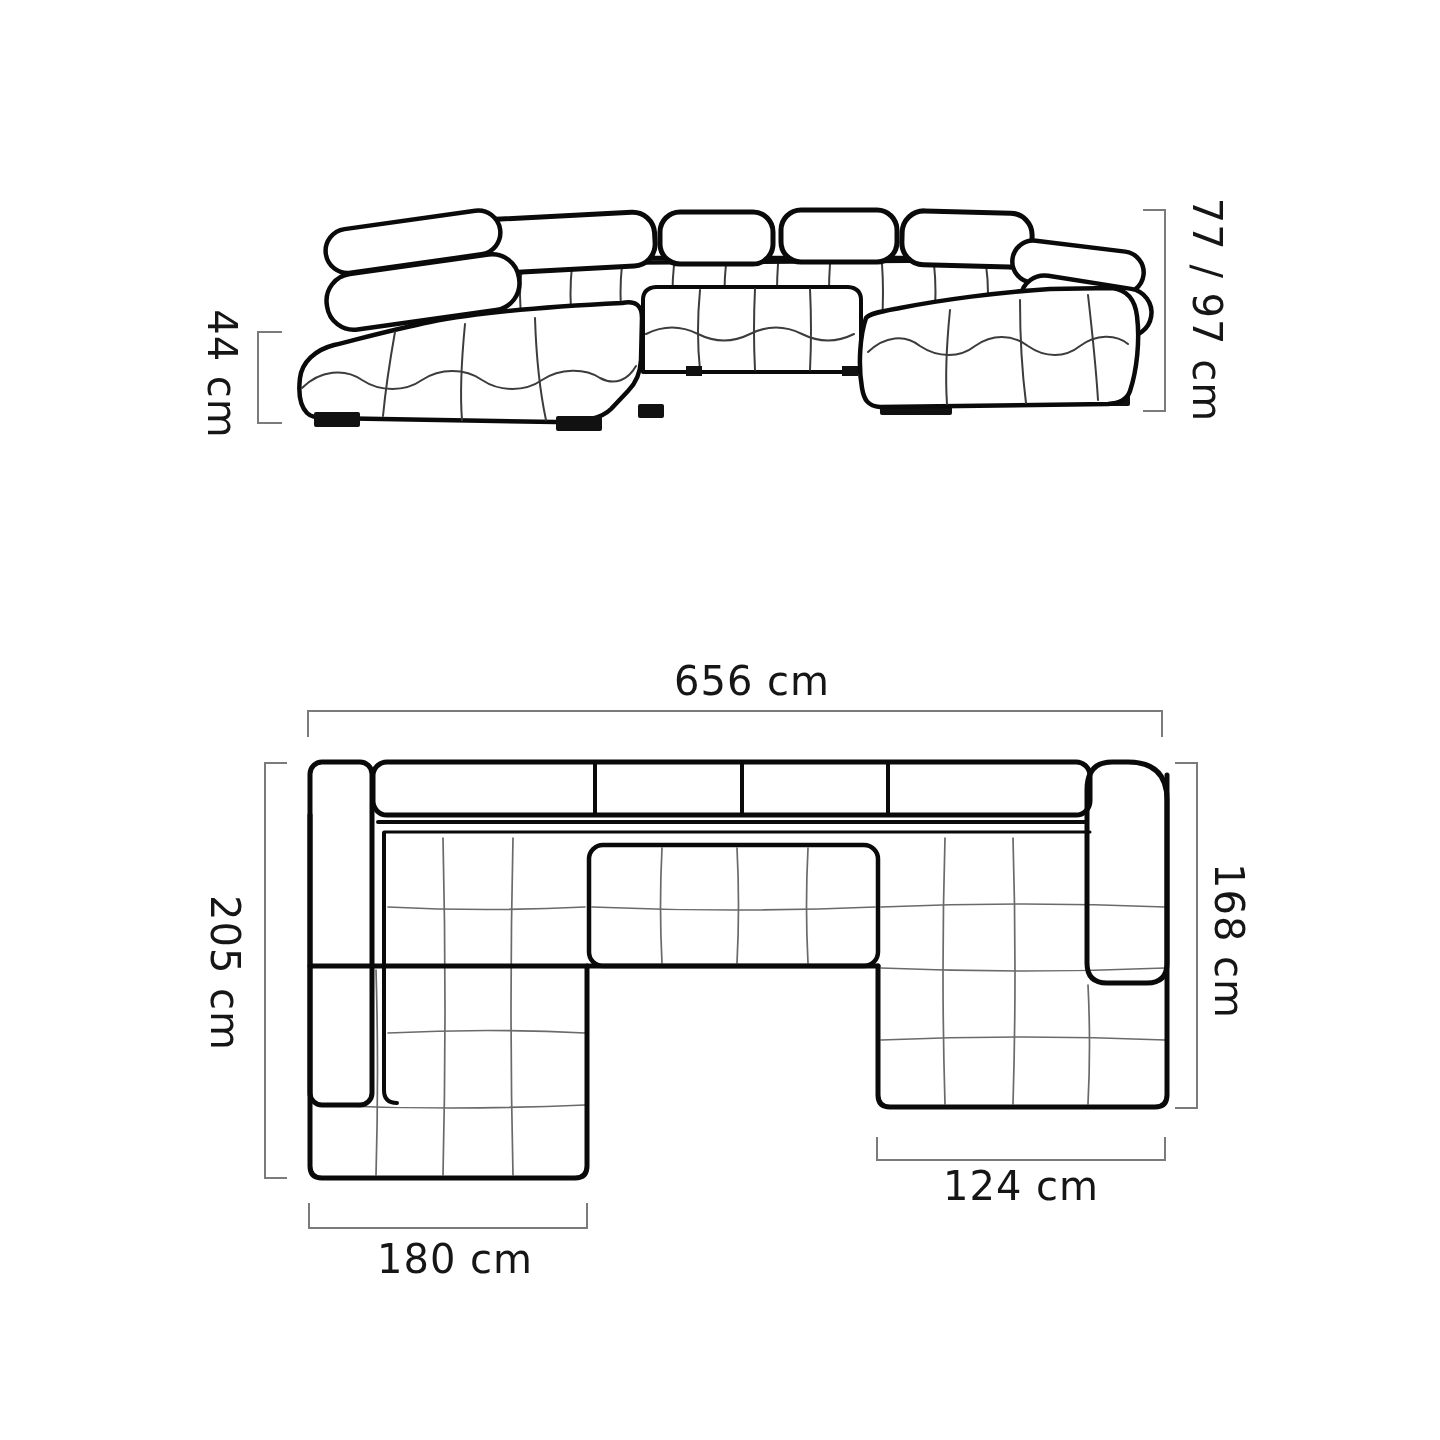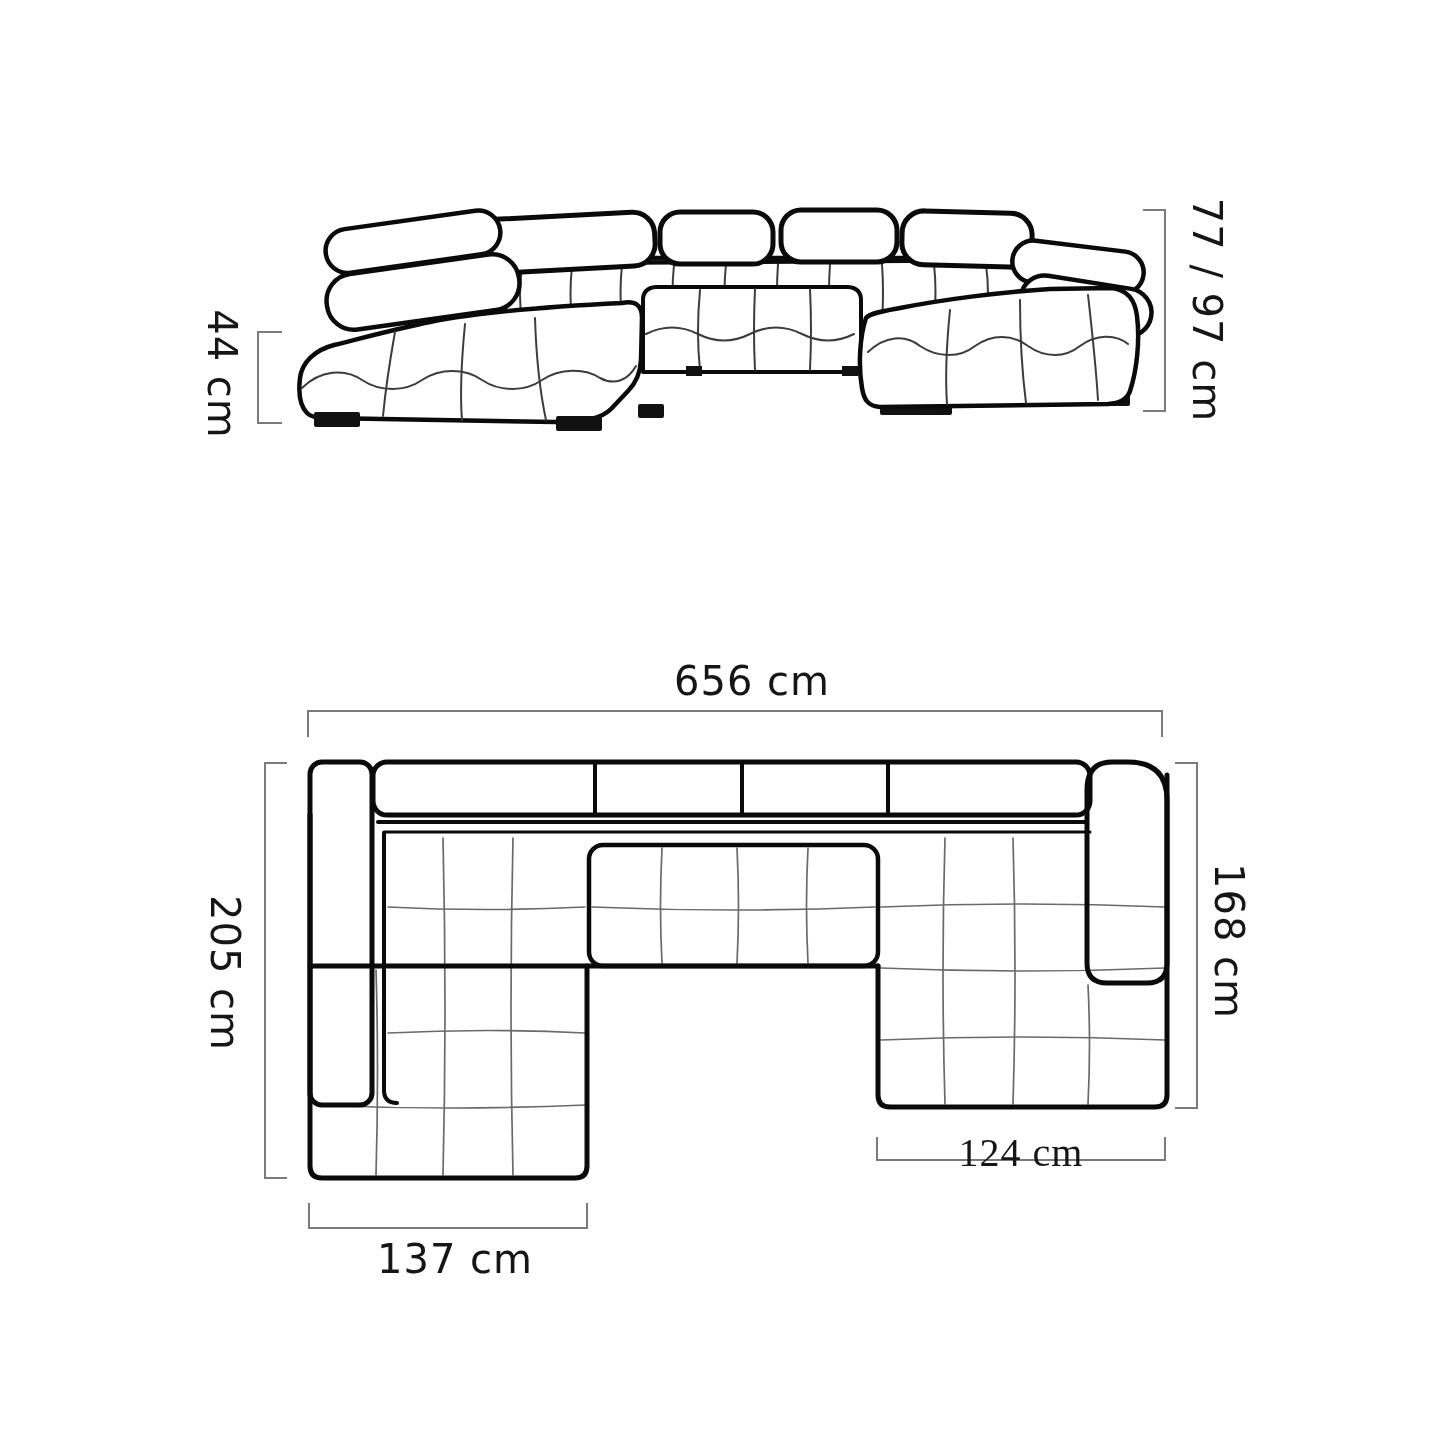--- a/index.html
+++ b/index.html
@@ -193,16 +193,16 @@
   <div class="dim-label vertical" style="left:222px; top:374px;">44 cm</div>
 
   <div class="dim-label vertical" style="left:1207px; top:310px;">77 / 97 cm</div>
 
   <div class="dim-label" style="left:752px; top:681px;">656 cm</div>
 
   <div class="dim-label vertical" style="left:225px; top:973px;">205 cm</div>
 
   <div class="dim-label vertical" style="left:1229px; top:941px;">168 cm</div>
 
-  <div class="dim-label" style="left:1021px; top:1152px;font-family:Liberation Serif, serif;">124 cm</div>
-
-  <div class="dim-label" style="left:455px; top:1259px;">137 cm</div>
+  <div class="dim-label" style="left:1021px; top:1186px;">124 cm</div>
+
+  <div class="dim-label" style="left:455px; top:1259px;">180 cm</div>
 </div>
 
 </body></html>

